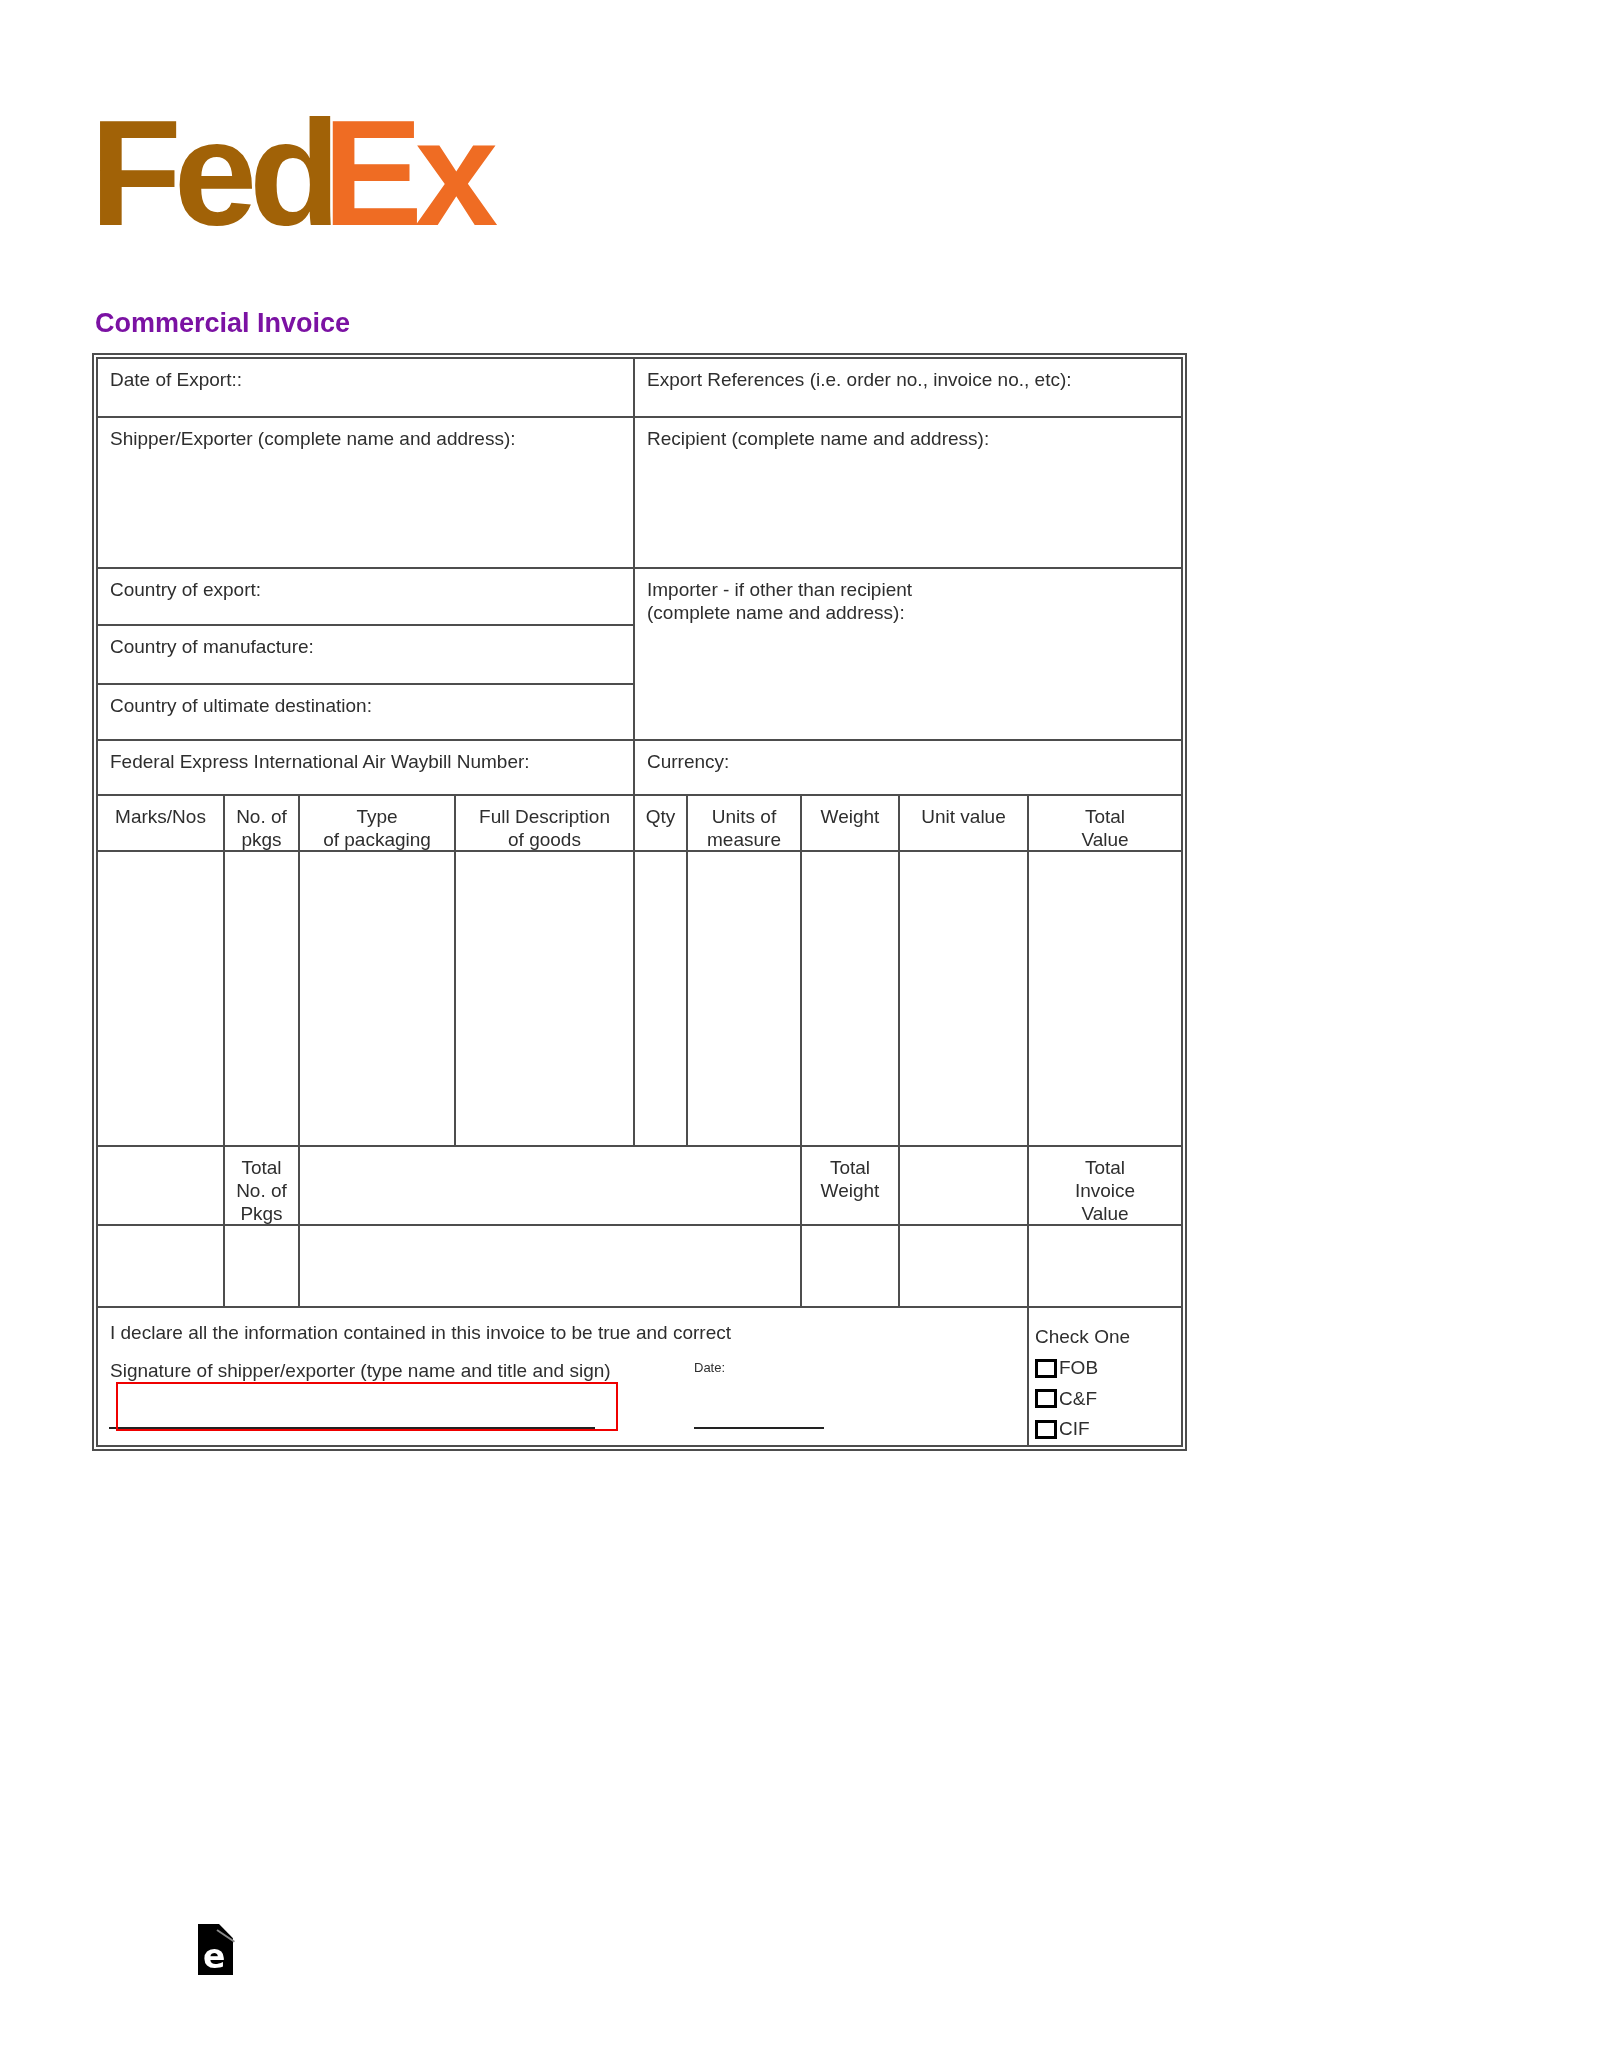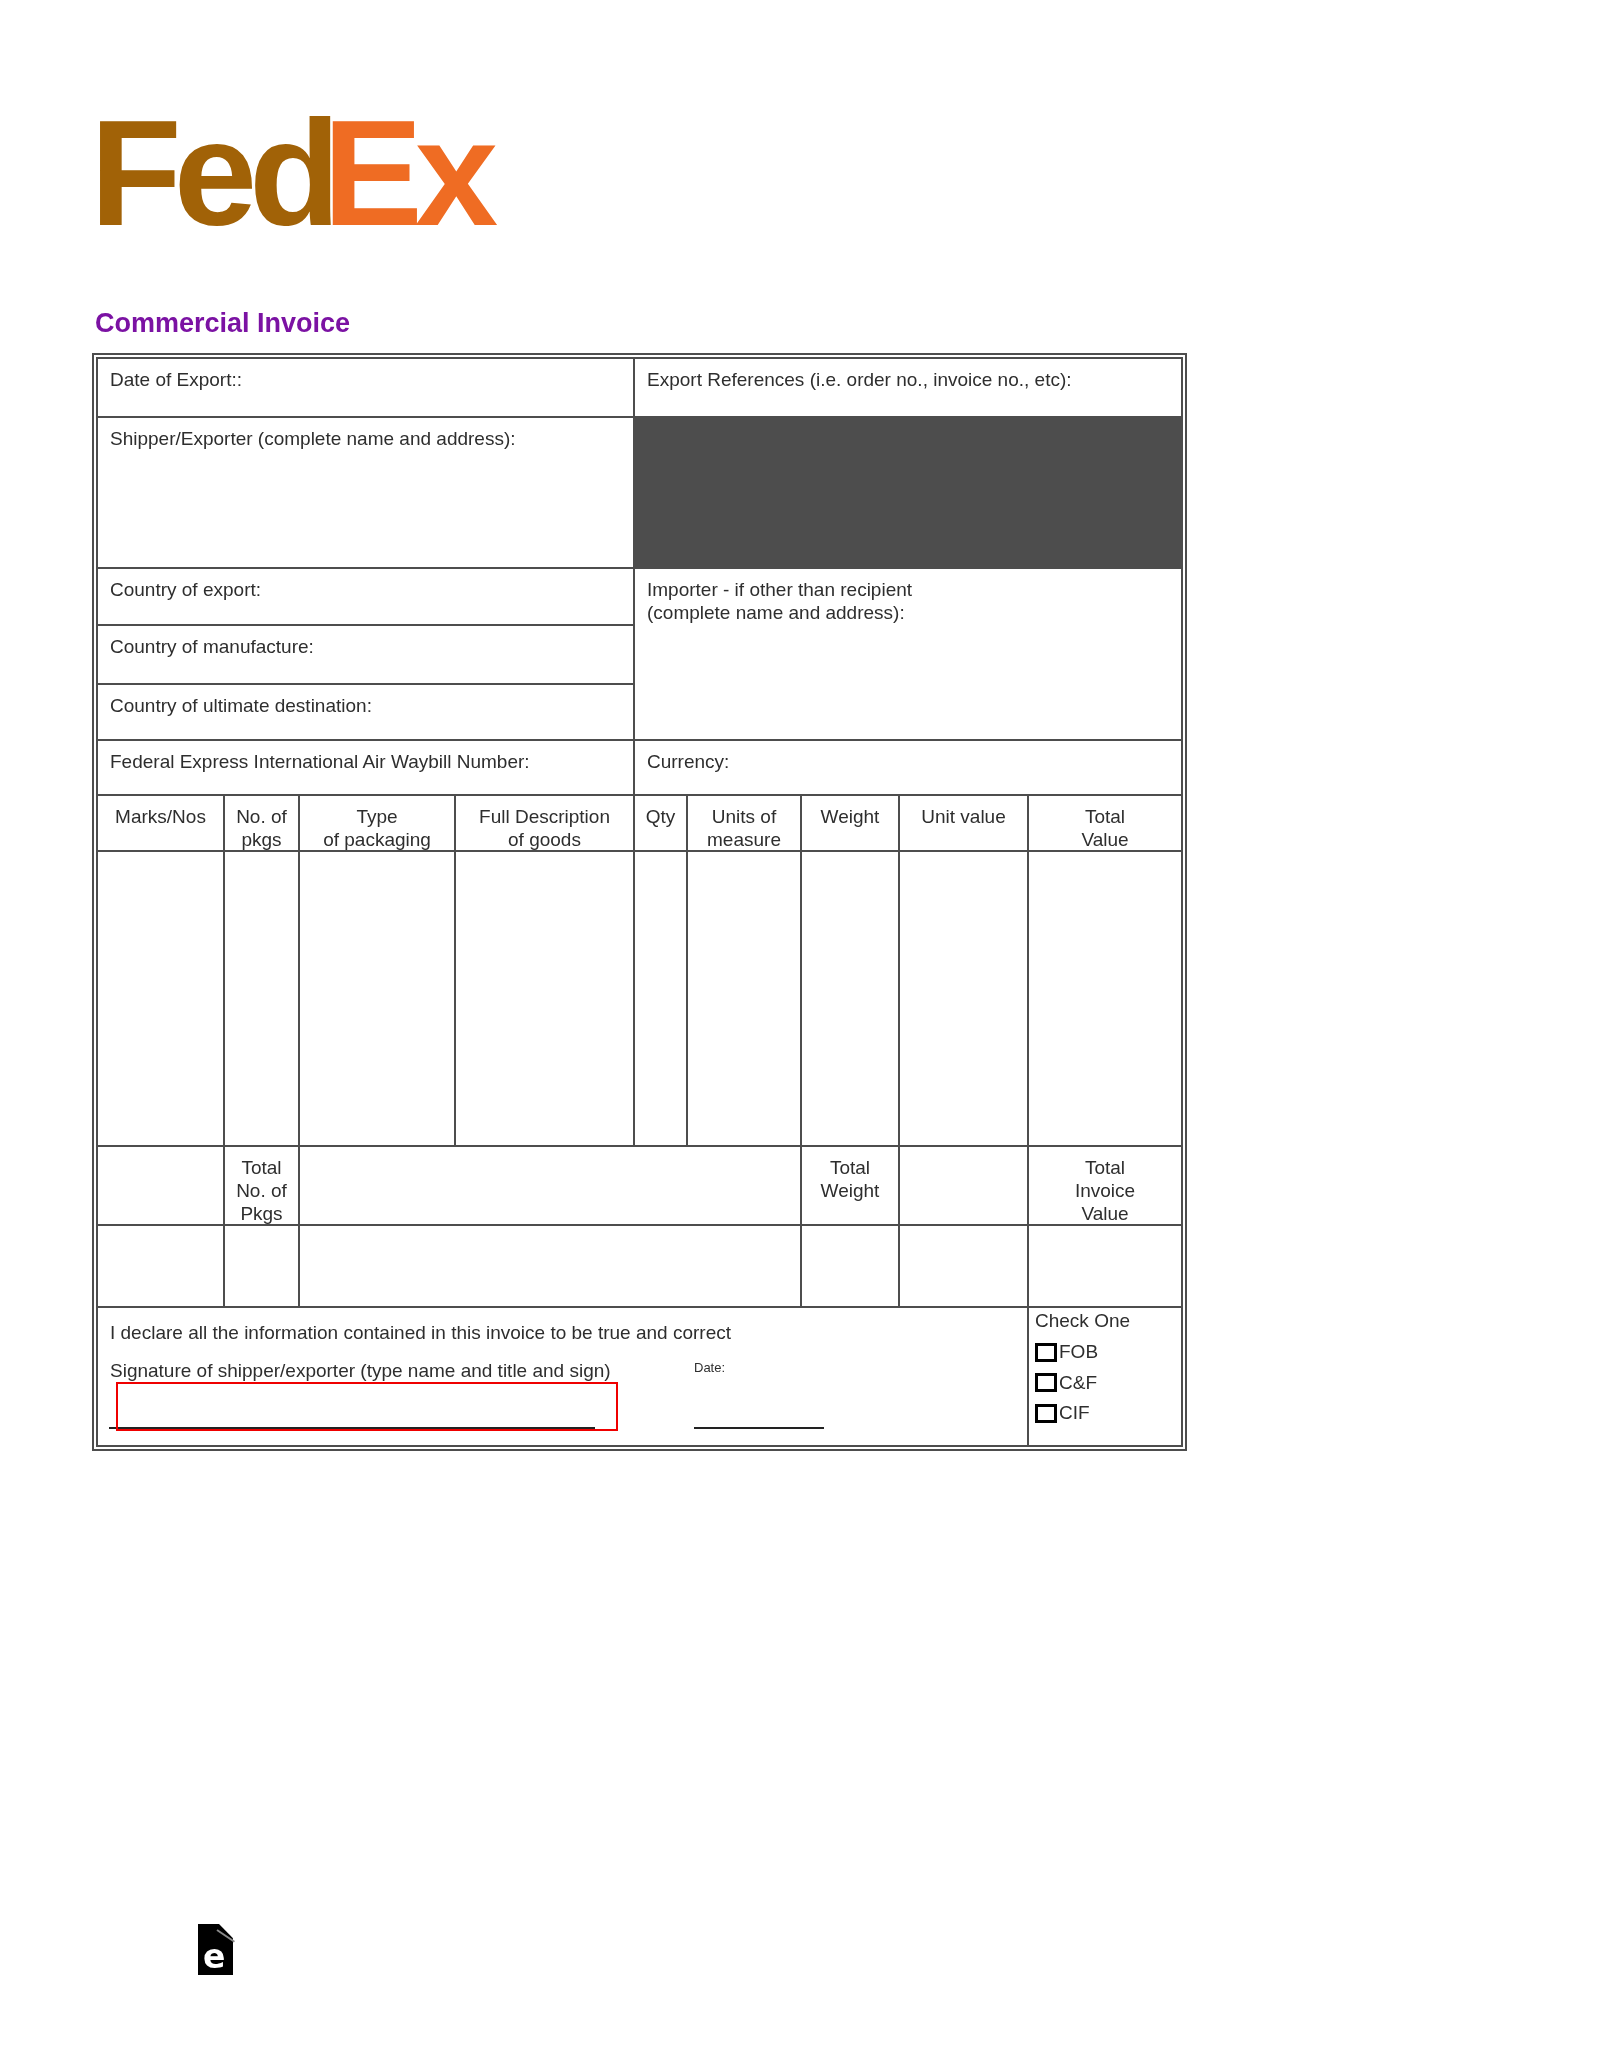--- a/index.html
+++ b/index.html
@@ -36,21 +36,21 @@
   .decl-statement { position:absolute; left:12px; top:14px; font-size:19px; }
   .decl-signature { position:absolute; left:12px; top:52px; font-size:19px; }
   .decl-date-label { position:absolute; left:596px; top:52px; font-size:13px; }
   .sig-underline  { position:absolute; left:11px; top:119px; width:486px; border-top:2px solid #222; }
   .date-underline { position:absolute; left:596px; top:119px; width:130px; border-top:2px solid #222; }
   .sig-field {
     position:absolute; left:18px; top:74px; width:498px; height:45px;
     border:2px solid #EF0000; background:transparent;
   }
   
-  .checkone-cell { padding:2px 6px; }
+  .checkone-cell { padding:18px 6px; }
   .checkone-label { font-size:19px; margin-bottom:4px; }
   .check-row { display:flex; align-items:center; margin-top:8px; }
   .checkbox { width:22px; height:19px; border:3px solid #000; background:#fff; box-sizing:border-box; flex:none; }
   .check-row span { font-size:19px; margin-left:2px; }
   
   .eforms-icon { position:absolute; left:198px; top:1924px; width:35px; height:51px; }
   .eforms-sheet {
     position:absolute; inset:0; background:#000;
     clip-path:polygon(0 0, 60% 0, 100% 28%, 100% 100%, 0 100%);
   }
@@ -74,20 +74,21 @@
 
   <div class="title">Commercial Invoice</div>
 
   <div class="form-outer">
     <div class="form-grid">
 
       <div class="cell" style="grid-area:1/1/2/5">Date of Export::</div>
       <div class="cell" style="grid-area:1/5/2/10">Export References (i.e. order no., invoice no., etc):</div>
 
       <div class="cell" style="grid-area:2/1/3/5">Shipper/Exporter (complete name and address):</div>
+      <div class="cell" style="grid-area:2/5/3/10">Recipient (complete name and address):</div>
 
       <div class="cell" style="grid-area:3/1/4/5">Country of export:</div>
       <div class="cell pre" style="grid-area:3/5/6/10">Importer - if other than recipient
 (complete name and address):</div>
       <div class="cell" style="grid-area:4/1/5/5">Country of manufacture:</div>
       <div class="cell" style="grid-area:5/1/6/5">Country of ultimate destination:</div>
 
       <div class="cell" style="grid-area:6/1/7/5">Federal Express International Air Waybill Number:</div>
       <div class="cell" style="grid-area:6/5/7/10">Currency:</div>
 

